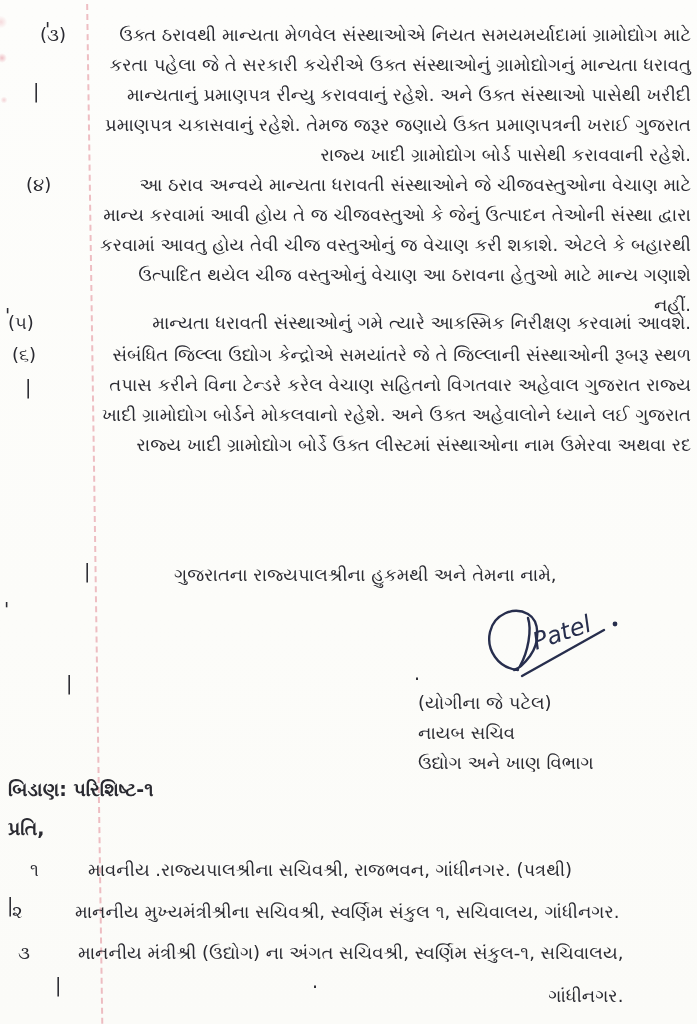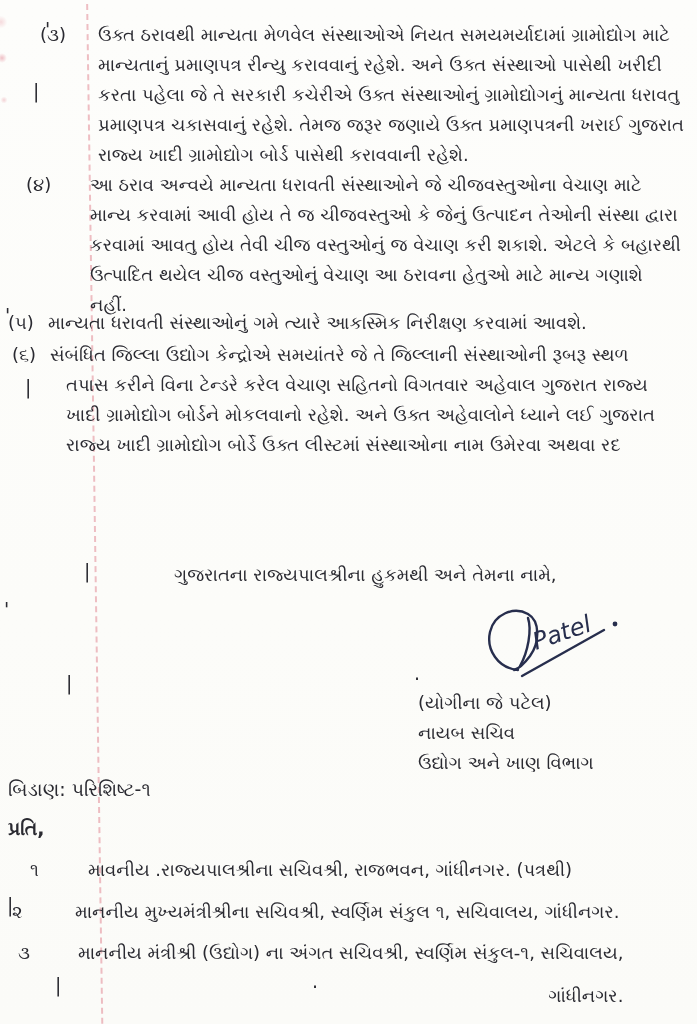--- a/index.html
+++ b/index.html
@@ -26,39 +26,39 @@
   }
   .margin-rule{
     position:absolute;left:86px;top:-6px;height:1040px;width:0;
     border-left:2px dashed var(--margin-line);
     opacity:.45;
     transform:rotate(-0.85deg);
     transform-origin:top left;
   }
   .clause{position:absolute;display:flex;align-items:flex-start;}
   .clause .num{flex:0 0 auto;line-height:30px;}
-  .clause .lines{flex:1 1 auto;}
+  .clause .lines{flex:1 1 auto;text-align:right;}
   .line{line-height:30px;white-space:nowrap;}
   .c3{top:20px;left:40px;right:6px;}
   .c3 .num{width:58px;}
   .c4{top:170px;left:26px;right:6px;}
   .c4 .num{width:64px;}
   .c5{top:308px;left:8px;right:6px;}
   .c5 .num{width:40px;}
   .c6{top:340px;left:12px;right:6px;}
   .c6 .num{width:38px;}
   .c6 .lines .line:nth-child(n+2){margin-left:16px;}
   .closing{position:absolute;top:492px;left:62px;width:620px;}
   .authority{position:absolute;top:560px;left:174px;white-space:nowrap;line-height:30px;}
   .signature-wrap{position:absolute;top:604px;left:478px;width:156px;height:86px;}
   .sig-block{
     position:absolute;top:688px;left:418px;width:256px;
     text-align:left;line-height:27px;white-space:nowrap;
   }
-  .enclosure{position:absolute;top:778px;left:8px;font-weight:400;font-size:19px;white-space:nowrap;}
+  .enclosure{position:absolute;top:778px;left:8px;font-weight:700;font-size:19px;white-space:nowrap;}
   .to-label{position:absolute;top:817px;left:8px;font-weight:700;font-size:19px;text-align:right;}
   .recip{position:absolute;display:flex;align-items:flex-start;}
   .recip .num{flex:0 0 auto;line-height:30px;}
   .recip .lines{flex:1 1 auto;text-align:right;}
   .r1{top:855px;left:30px;}
   .r1 .num{width:58px;}
   .r2{top:897px;left:12px;}
   .r2 .num{width:63px;}
   .r3{top:938px;left:18px;}
   .r3 .num{width:60px;}
@@ -71,22 +71,22 @@
 
 <div class="page">
 
   <div class="margin-rule"></div>
 
   <div id="clauses-root">
       <div class="clause c3">
         <span class="num">(૩)</span>
         <div class="lines">
           <div class="line">ઉક્ત ઠરાવથી માન્યતા મેળવેલ સંસ્થાઓએ નિયત સમયમર્યાદામાં ગ્રામોદ્યોગ માટે</div>
+          <div class="line">કરતા પહેલા જે તે સરકારી કચેરીએ ઉક્ત સંસ્થાઓનું ગ્રામોદ્યોગનું માન્યતા ધરાવતુ</div>
           <div class="line">માન્યતાનું પ્રમાણપત્ર રીન્યુ કરાવવાનું રહેશે. અને ઉક્ત સંસ્થાઓ પાસેથી ખરીદી</div>
-          <div class="line">કરતા પહેલા જે તે સરકારી કચેરીએ ઉક્ત સંસ્થાઓનું ગ્રામોદ્યોગનું માન્યતા ધરાવતુ</div>
           <div class="line">પ્રમાણપત્ર ચકાસવાનું રહેશે. તેમજ જરૂર જણાયે ઉક્ત પ્રમાણપત્રની ખરાઈ ગુજરાત</div>
           <div class="line">રાજ્ય ખાદી ગ્રામોદ્યોગ બોર્ડ પાસેથી કરાવવાની રહેશે.</div>
         </div>
       </div>
       <div class="clause c4">
         <span class="num">(૪)</span>
         <div class="lines">
           <div class="line">આ ઠરાવ અન્વયે માન્યતા ધરાવતી સંસ્થાઓને જે ચીજવસ્તુઓના વેચાણ માટે</div>
           <div class="line">માન્ય કરવામાં આવી હોય તે જ ચીજવસ્તુઓ કે જેનું ઉત્પાદન તેઓની સંસ્થા દ્વારા</div>
           <div class="line">કરવામાં આવતુ હોય તેવી ચીજ વસ્તુઓનું જ વેચાણ કરી શકાશે. એટલે કે બહારથી</div>

